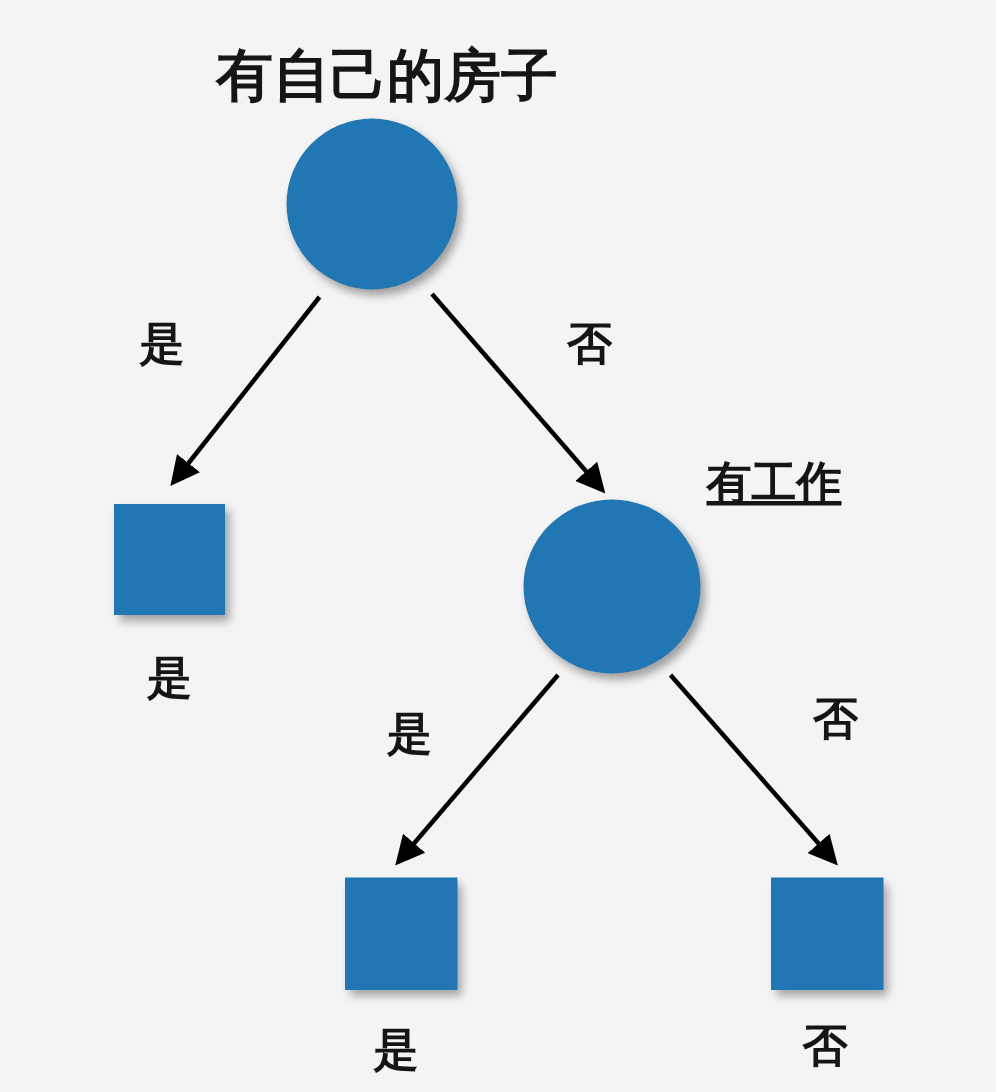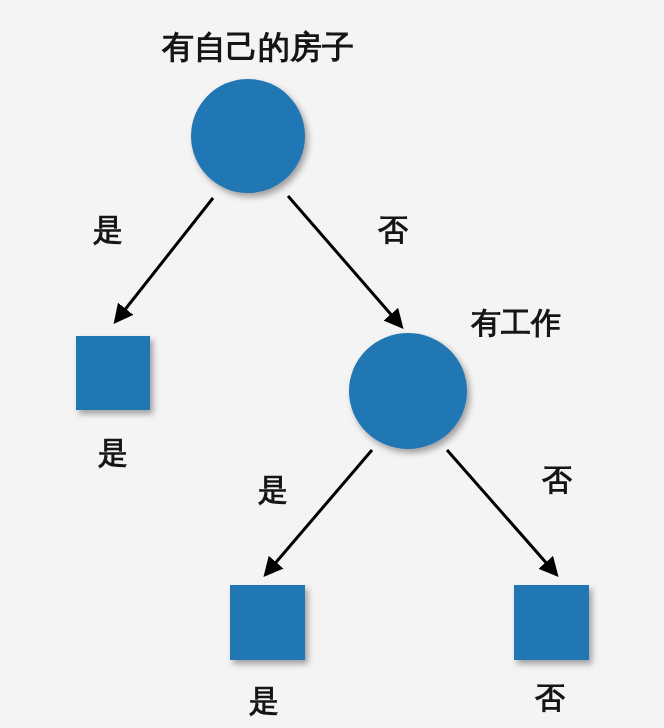--- a/index.html
+++ b/index.html
@@ -34,22 +34,22 @@
   .lbl {
     position: absolute;
     color: #151515;
     font-weight: bold;
     font-size: 30px;
     line-height: 1.2;
     white-space: nowrap;
     transform: translateX(-50%);
     text-align: center;
   }
-  .lbl-root      { left: 258px; top: 28px; font-size: 32px; }
-  .lbl-job       { left: 516px; top: 305px; }
+  .lbl-root      { left: 258px; top: 28px; font-size: 38px; }
+  .lbl-job       { left: 516px; top: 305px; text-decoration: underline; }
   .lbl-edge-yes1 { left: 108px; top: 212px; }
   .lbl-edge-no1  { left: 393px; top: 212px; }
   .lbl-edge-yes2 { left: 273px; top: 472px; }
   .lbl-edge-no2  { left: 557px; top: 462px; }
   .lbl-leaf-hy   { left: 113px; top: 435px; }
   .lbl-leaf-jy   { left: 264px; top: 683px; }
   .lbl-leaf-jn   { left: 550px; top: 680px; }
 </style>
 </head>
 <body>

